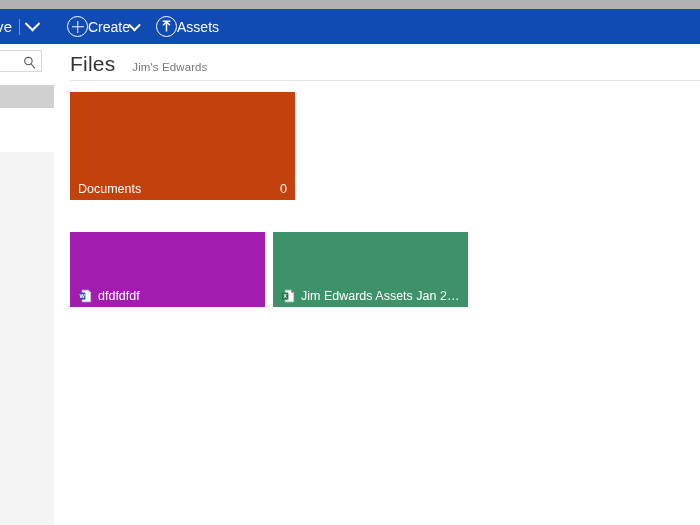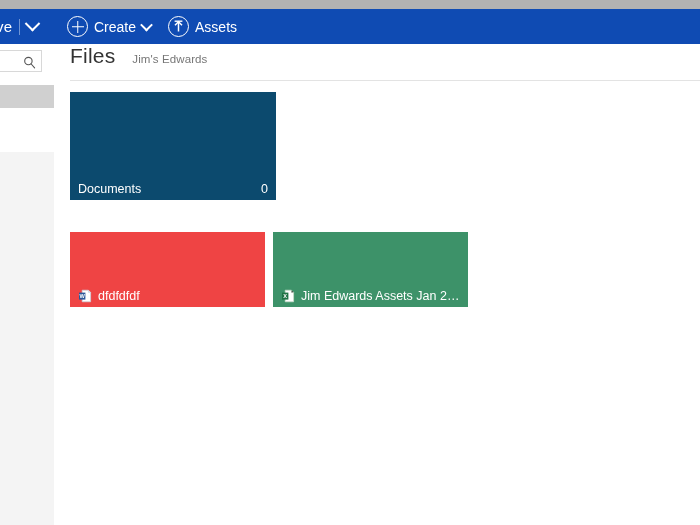--- a/index.html
+++ b/index.html
@@ -74,21 +74,20 @@
     position: absolute;
     left: 67px; top: 0;
     height: 35px;
     display: flex;
     align-items: center;
     gap: 17px;
   }
   .cmd {
     display: flex;
     align-items: center;
-    gap: 6px;
     height: 35px;
     cursor: default;
   }
   .cmd-label {
     color: #ffffff;
     font-size: 14px;
     white-space: nowrap;
   }
   .ring {
     width: 19px; height: 19px;
@@ -188,21 +187,21 @@
   
   .content {
     position: absolute;
     left: 54px; top: 44px;
     width: 646px;
     height: 481px;
     background: #ffffff;
   }
   .page-head {
     position: absolute;
-    left: 16px; top: 0;
+    left: 16px; top: 8px;
     display: flex;
     align-items: baseline;
     gap: 17px;
   }
   .page-title {
     font-size: 21px;
     color: #333333;
     font-weight: 400;
     letter-spacing: .2px;
   }
@@ -229,29 +228,29 @@
     gap: 8px;
   }
   .tile-row.row2 { margin-top: 32px; }
 
   .tile {
     position: relative;
     box-sizing: border-box;
     cursor: default;
   }
   .tile.folder {
-    width: 206px;
+    width: 225px;
     height: 108px;
-    background: #0c4a6e;
+    background: #c2410c;
     padding-left: 9px;
   }
   .tile.doc {
     width: 195px;
     height: 75px;
-    background: #ef4444;
+    background: #a21caf;
   }
   .tile.doc.green {
     background: #3d9269;
   }
   .tile-foot {
     position: absolute;
     left: 0; right: 0; bottom: 0;
     height: 22px;
     display: flex;
     align-items: center;

